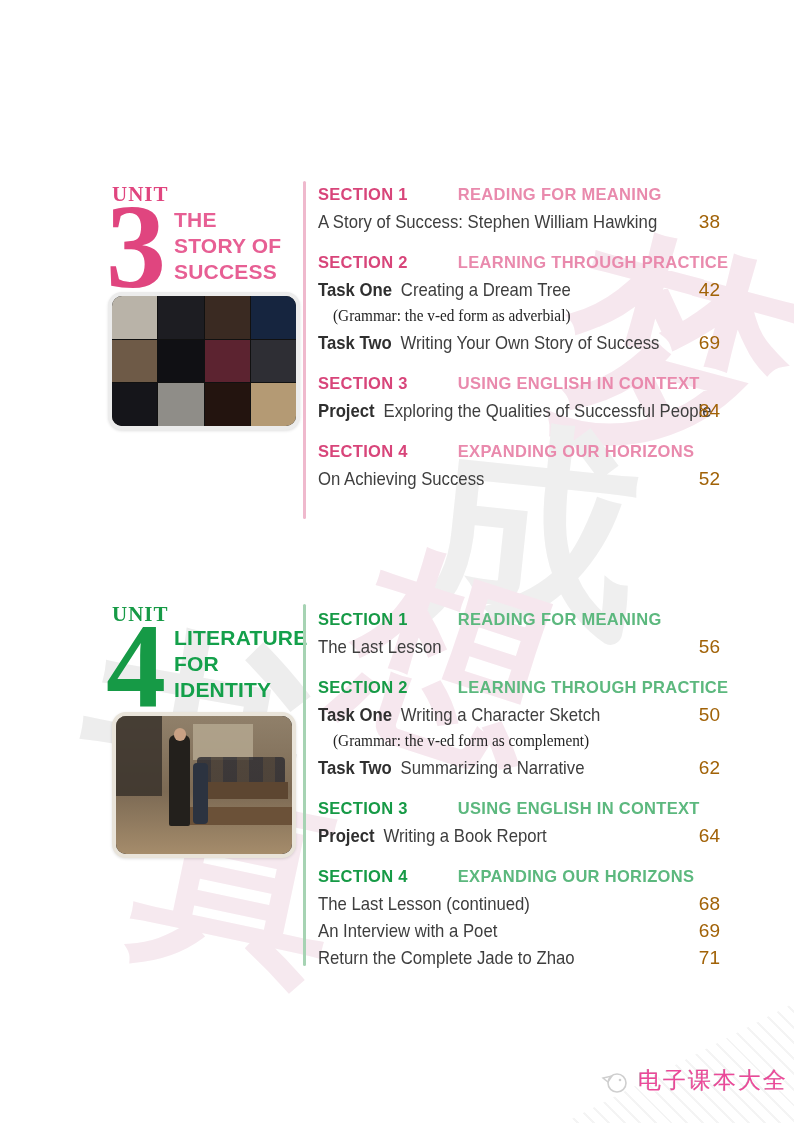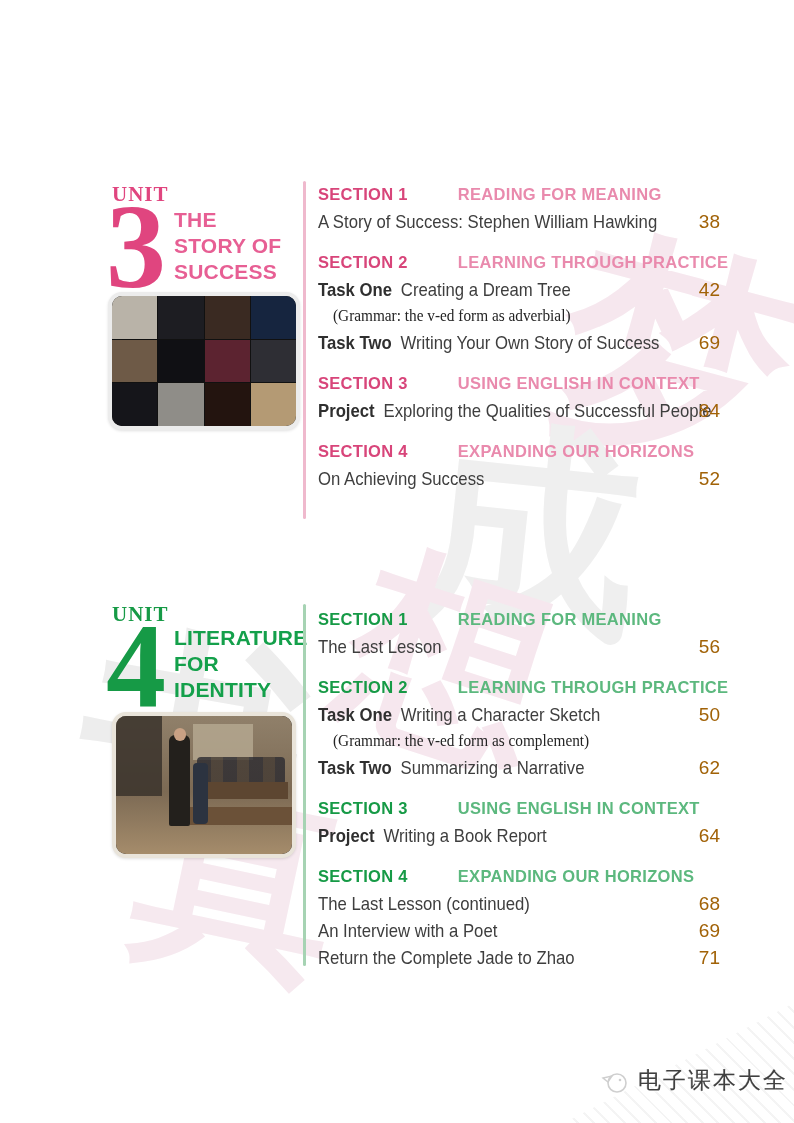--- a/index.html
+++ b/index.html
@@ -48,21 +48,21 @@
              border-radius:6px 6px 2px 2px;}
   .p-head{position:absolute;left:33%;top:9%;width:7%;height:9%;background:#c9a184;border-radius:50%;}
   .p-boy{position:absolute;left:44%;top:34%;width:8%;height:44%;background:#2c3340;border-radius:4px;}
   .p-desk1{position:absolute;right:2%;top:48%;width:52%;height:12%;background:#5d4631;}
   .p-desk2{position:absolute;right:0;top:66%;width:58%;height:13%;background:#6b5138;}
   .p-pupils{position:absolute;right:4%;top:30%;width:50%;height:20%;
             background:repeating-linear-gradient(90deg,#2b2a30 0 14px,#433a33 14px 26px);opacity:.8;border-radius:4px;}
   
   .footer-wm{position:absolute;left:600px;top:1065px;display:flex;align-items:center;z-index:1;}
   .footer-logo{width:30px;height:26px;margin-right:8px;}
-  .footer-text{font-size:23px;letter-spacing:2px;color:#404040;
+  .footer-text{font-size:23px;letter-spacing:2px;color:#ec4899;
                text-shadow:1px 1px 0 #ffffff,-0.5px -0.5px 0 #bdbdbd;}
   .corner-stripes{position:absolute;right:0;bottom:0;width:230px;height:120px;z-index:0;
       background:repeating-linear-gradient(45deg,transparent 0 9px,#f3f3f3 9px 11px);
       clip-path:polygon(100% 0,100% 100%,0 100%);opacity:.9;}
 </style>
 </head>
 <body>
 
 <div class="page">
 

